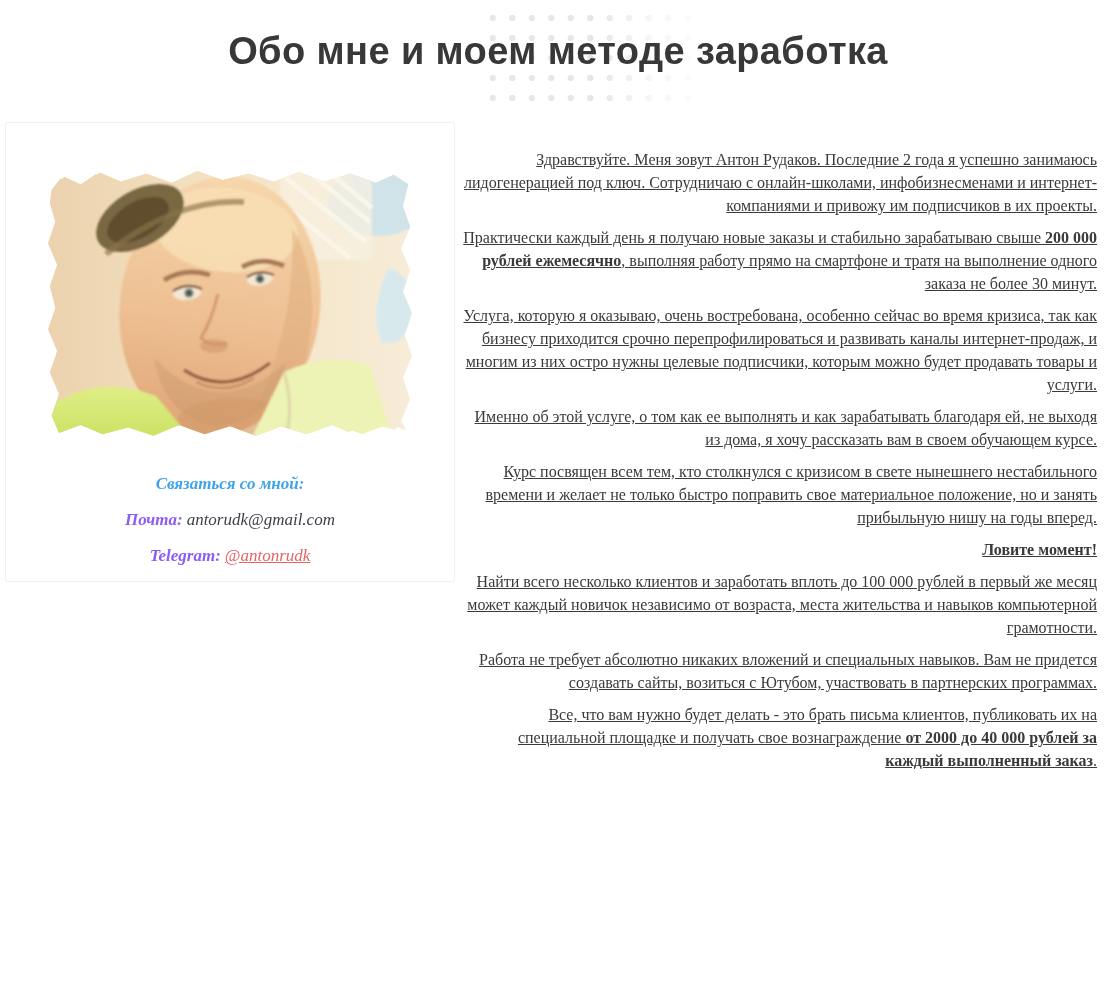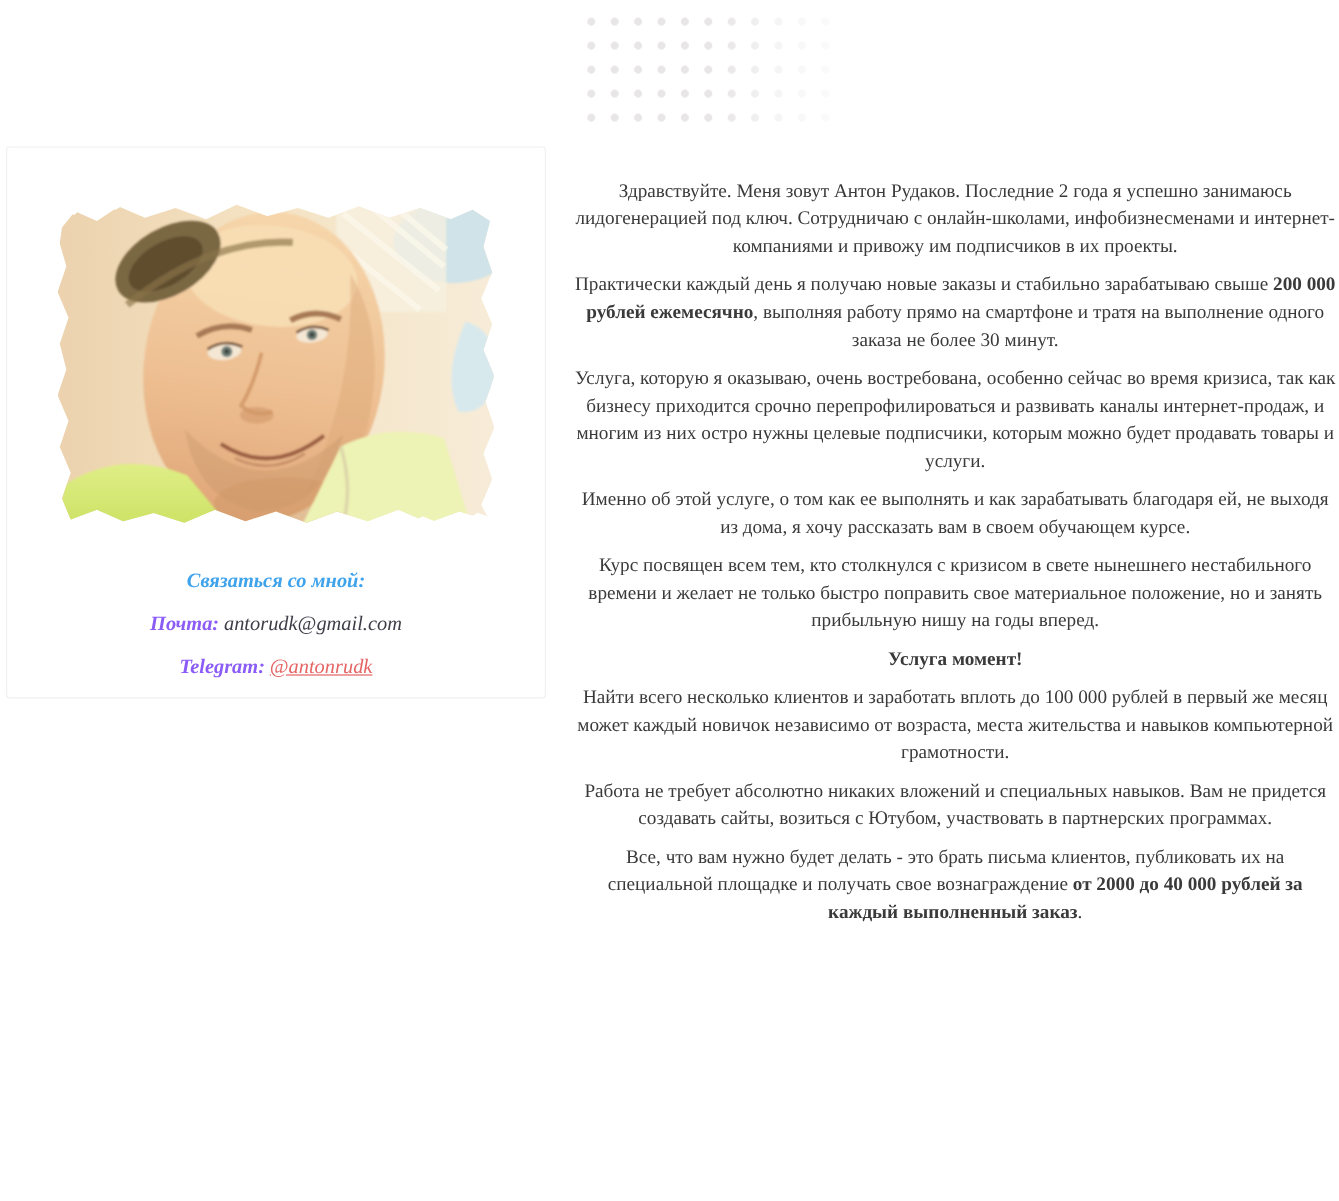--- a/index.html
+++ b/index.html
@@ -69,35 +69,37 @@
   .contact-line .clabel{font-weight:bold;color:#8b5cf6;margin-right:4px;}
   a.tg-link{
     color:var(--link-red,#e56464);
     text-decoration:underline;
     cursor:pointer;
     text-align:center;
   }
   
   .article{
     width:634px;
-    margin-left:24px;
+    margin-left:8px;
     padding-top:26px;
     font-size:16px;
     line-height:23px;
     color:var(--text-color,#3a3a3a);
-    text-align:center;
+    text-align:right;
+    text-decoration:underline;
   }
   .article p{margin:0 0 9px;}
   .article b{font-weight:bold;}
 </style>
 </head>
 <body>
 
 <div class="header">
   <div class="dots"></div>
+  <h1 class="page-title">Обо мне и моем методе заработка</h1>
 </div>
 
 <div class="main">
 
   <aside class="card">
     <div class="photo">
       <div class="photo-inner">
         <svg viewBox="0 0 364 269" preserveAspectRatio="none" xmlns="http://www.w3.org/2000/svg">
           <defs>
             <linearGradient id="wall" x1="0" y1="0" x2="1" y2="0">
@@ -176,19 +178,19 @@
       <p class="contact-line"><b class="clabel">Telegram:</b><a class="tg-link" href="#">@antonrudk</a></p>
     </div>
   </aside>
 
   <article class="article">
       <p><span>Здравствуйте. Меня зовут Антон Рудаков. Последние 2 года я успешно занимаюсь лидогенерацией под ключ. Сотрудничаю с онлайн-школами, инфобизнесменами и интернет-компаниями и привожу им подписчиков в их проекты.</span></p>
       <p><span>Практически каждый день я получаю новые заказы и стабильно зарабатываю свыше </span><b>200 000 рублей ежемесячно</b><span>, выполняя работу прямо на смартфоне и тратя на выполнение одного заказа не более 30 минут.</span></p>
       <p><span>Услуга, которую я оказываю, очень востребована, особенно сейчас во время кризиса, так как бизнесу приходится срочно перепрофилироваться и развивать каналы интернет-продаж, и многим из них остро нужны целевые подписчики, которым можно будет продавать товары и услуги.</span></p>
       <p><span>Именно об этой услуге, о том как ее выполнять и как зарабатывать благодаря ей, не выходя из дома, я хочу рассказать вам в своем обучающем курсе.</span></p>
       <p><span>Курс посвящен всем тем, кто столкнулся с кризисом в свете нынешнего нестабильного времени и желает не только быстро поправить свое материальное положение, но и занять прибыльную нишу на годы вперед.</span></p>
-      <p><b>Услуга момент!</b></p>
+      <p><b>Ловите момент!</b></p>
       <p><span>Найти всего несколько клиентов и заработать вплоть до 100 000 рублей в первый же месяц может каждый новичок независимо от возраста, места жительства и навыков компьютерной грамотности.</span></p>
       <p><span>Работа не требует абсолютно никаких вложений и специальных навыков. Вам не придется создавать сайты, возиться с Ютубом, участвовать в партнерских программах.</span></p>
       <p><span>Все, что вам нужно будет делать - это брать письма клиентов, публиковать их на специальной площадке и получать свое вознаграждение </span><b>от 2000 до 40 000 рублей за каждый выполненный заказ</b><span>.</span></p>
     </article>
 
 </div>
 
 </body></html>

